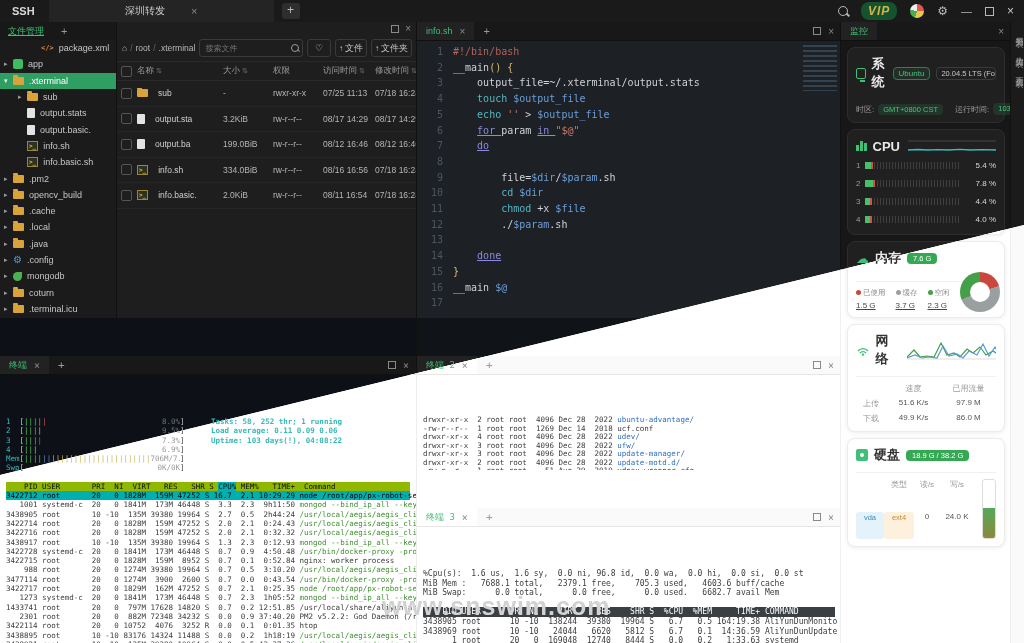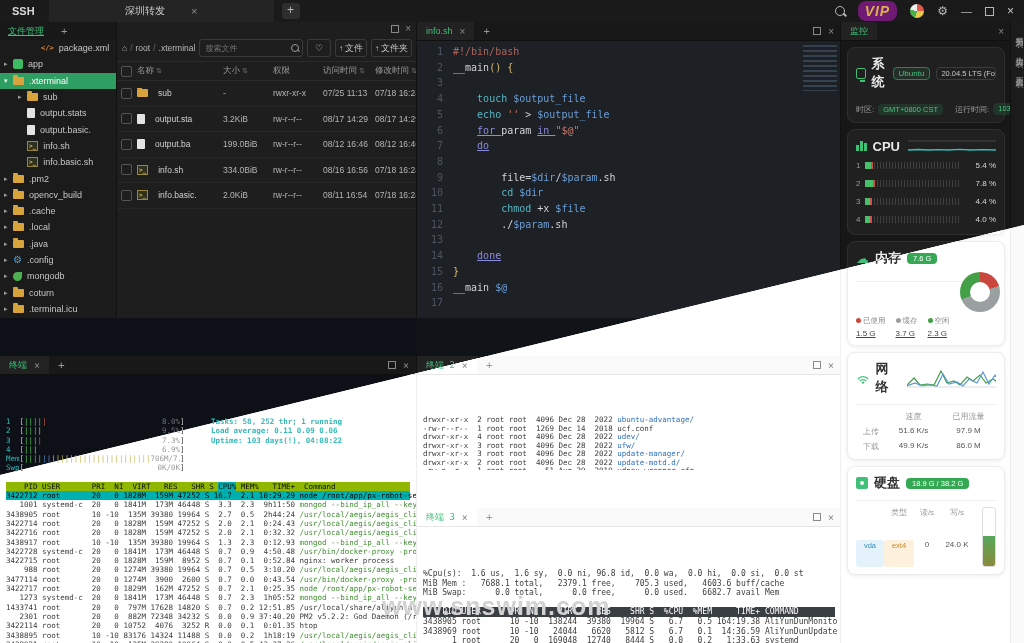--- a/index.html
+++ b/index.html
@@ -13,21 +13,21 @@
   .app-label{color:#d8d8d8;font-size:11px;font-weight:bold;margin:0 14px 0 12px;}
   .light .app-label{color:#444;}
   .main-tab{height:22px;width:225px;background:#242424;display:flex;align-items:center;justify-content:center;gap:26px;color:#cfcfcf;font-size:10px;}
   .light .main-tab{background:#e9e9e9;color:#333;}
   .tb-close{color:#8a8a8a;font-size:11px;cursor:default;}
   .tb-add{width:18px;height:16px;margin-left:8px;background:#2e2e2e;border-radius:3px;color:#bbb;font-size:12px;line-height:15px;text-align:center;}
   .light .tb-add{background:#ddd;color:#555;}
   .tb-right{margin-left:auto;display:flex;align-items:center;gap:13px;margin-right:10px;}
   .lens{position:relative;width:8px;height:8px;border:1.4px solid #b8b8b8;border-radius:50%;}
   .lens::after{content:"";position:absolute;left:7px;top:7px;width:4px;height:1.6px;background:#b8b8b8;transform:rotate(45deg);}
-  .vip{background:#701a75;color:#d8b34a;font-size:14px;font-weight:bold;font-style:italic;padding:2px 7px;border-radius:8px;letter-spacing:1px;}
+  .vip{background:#14532d;color:#d8b34a;font-size:12px;font-weight:bold;font-style:italic;padding:2px 7px;border-radius:8px;letter-spacing:1px;}
   .avatar{width:14px;height:14px;border-radius:50%;background:conic-gradient(#e05a4a 0 25%,#e8c94a 25% 55%,#4ab04a 55% 78%,#efefef 78%);}
   .gear{color:#b8b8b8;font-size:12px;line-height:12px;}
   .win-min{color:#b8b8b8;font-size:11px;}
   .win-max{width:7px;height:7px;border:1.2px solid #b8b8b8;}
   .win-close{color:#c8c8c8;font-size:12px;}
 
   
   .tabbar{height:18px;background:#181818;display:flex;align-items:center;font-size:9px;border-bottom:1px solid #101010;}
   .light .tabbar{background:#fafafa;border-bottom:1px solid #e7e7e7;}
   .tab-active{display:flex;align-items:center;gap:7px;height:100%;padding:0 9px;background:#222;}
@@ -160,21 +160,21 @@
   .core-meter{flex:1;height:7px;background:repeating-linear-gradient(90deg,#3f3f3f 0 1px,transparent 1px 3px);display:flex;}
   .light .core-meter{background:repeating-linear-gradient(90deg,#ddd 0 1px,transparent 1px 3px);}
   .cm-g{height:7px;background:#46c06a;} .cm-r{height:7px;background:#d05050;}
   .core-pct{width:30px;text-align:right;color:#d8d8d8;font-size:8px;}
   .light .core-pct{color:#444;}
   .donut{position:absolute;right:4px;top:30px;width:40px;height:40px;border-radius:50%;
     background:conic-gradient(#c9473d 0 72deg,#9aa0a0 72deg 248deg,#43a047 248deg 360deg);}
   .donut::after{content:"";position:absolute;left:10px;top:10px;width:20px;height:20px;border-radius:50%;background:var(--cbg);}
   .legend{display:flex;gap:10px;margin-top:14px;border-top:1px solid #2e2e2e;padding-top:6px;}
   .light .legend{border-color:#f0f0f0;}
-  .leg-col{font-size:7.5px;color:#9a9a9a;margin-top:28px;}
+  .leg-col{font-size:7.5px;color:#9a9a9a;}
   .light .leg-col{color:#888;}
   .leg-dot{display:inline-block;width:5px;height:5px;border-radius:50%;margin-right:2px;}
   .leg-val{margin-top:3px;color:#d8d8d8;font-size:8px;text-decoration:underline;}
   .light .leg-val{color:#444;}
   .net-table{display:grid;grid-template-columns:30px 1fr 1fr;row-gap:4px;margin-top:8px;border-top:1px solid #2e2e2e;padding-top:6px;font-size:8px;}
   .light .net-table{border-color:#f0f0f0;}
   .nt-h{color:#9a9a9a;text-align:center;}
   .nt-c{color:#cfcfcf;text-align:center;}
   .light .nt-c{color:#555;}
   .green-dot{width:5px;height:5px;border-radius:50%;background:#43a047;margin:3px auto 0 auto;}
@@ -421,21 +421,21 @@
       <span class="tab-add">+</span>
       <div class="panel-ctrls">
         <span class="box-icon"></span>
         <span class="ctl-x">×</span>
       </div>
     </div>
     <div class="ed-body" id="editor-body">
       <div class="minimap"></div>
     <div class="eline"><span class="ln">1</span><span><span class="c-cmt">#!/bin/bash</span></span></div>
           <div class="eline"><span class="ln">2</span><span><span class="c-plain">__main</span><span class="c-brk">() {</span></span></div>
-          <div class="eline"><span class="ln">3</span></div>
+          <div class="eline"><span class="ln">3</span><span><span class="c-plain">    output_file</span><span class="c-plain">=</span><span class="c-plain">~/.xterminal/output.stats</span></span></div>
           <div class="eline"><span class="ln">4</span><span><span class="c-plain">    </span><span class="c-cmd">touch </span><span class="c-var">$output_file</span></span></div>
           <div class="eline"><span class="ln">5</span><span><span class="c-plain">    </span><span class="c-cmd">echo </span><span class="c-str">'' </span><span class="c-plain">&gt; </span><span class="c-var">$output_file</span></span></div>
           <div class="eline"><span class="ln">6</span><span><span class="c-plain">    </span><span class="c-kw">for </span><span class="c-plain">param </span><span class="c-kw">in </span><span class="c-str">"$@"</span></span></div>
           <div class="eline"><span class="ln">7</span><span><span class="c-plain">    </span><span class="c-kw">do</span></span></div>
           <div class="eline"><span class="ln">8</span></div>
           <div class="eline"><span class="ln">9</span><span><span class="c-plain">        file</span><span class="c-plain">=</span><span class="c-var">$dir</span><span class="c-plain">/</span><span class="c-var">$param</span><span class="c-plain">.sh</span></span></div>
           <div class="eline"><span class="ln">10</span><span><span class="c-plain">        </span><span class="c-cmd">cd </span><span class="c-var">$dir</span></span></div>
           <div class="eline"><span class="ln">11</span><span><span class="c-plain">        </span><span class="c-cmd">chmod </span><span class="c-plain">+x </span><span class="c-var">$file</span></span></div>
           <div class="eline"><span class="ln">12</span><span><span class="c-plain">        ./</span><span class="c-var">$param</span><span class="c-plain">.sh</span></span></div>
           <div class="eline"><span class="ln">13</span></div>

